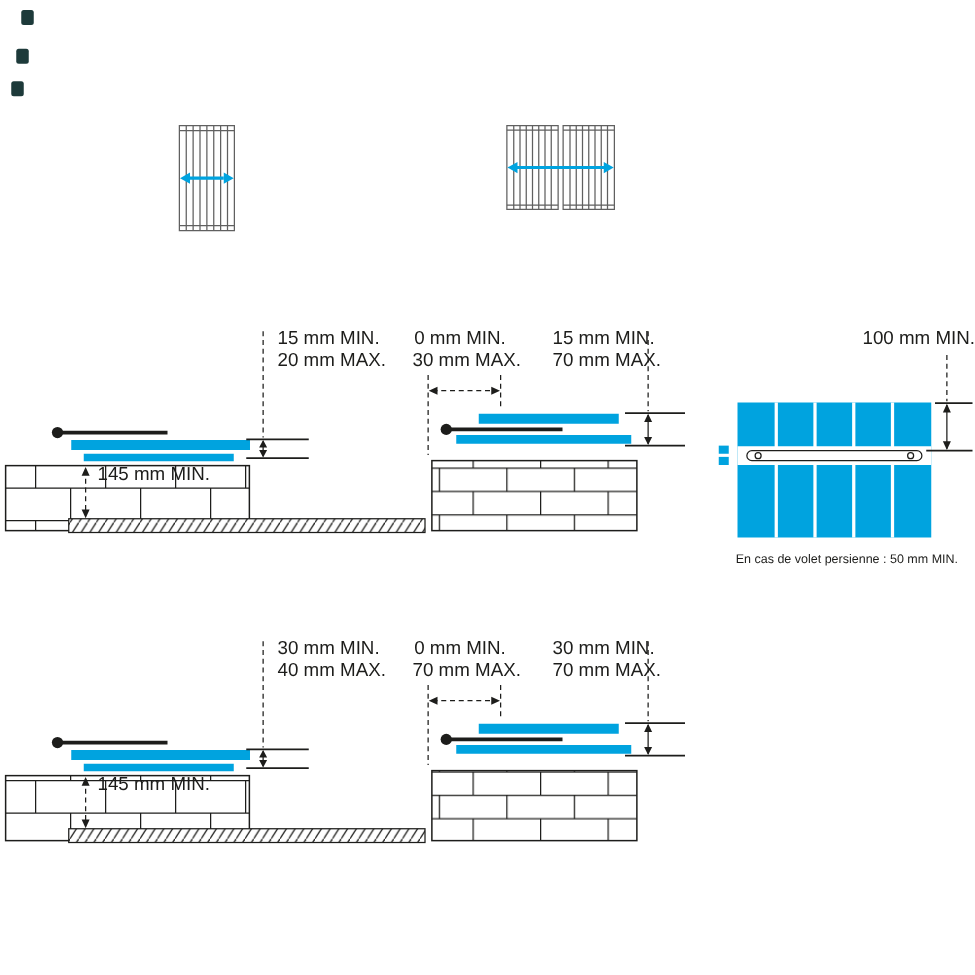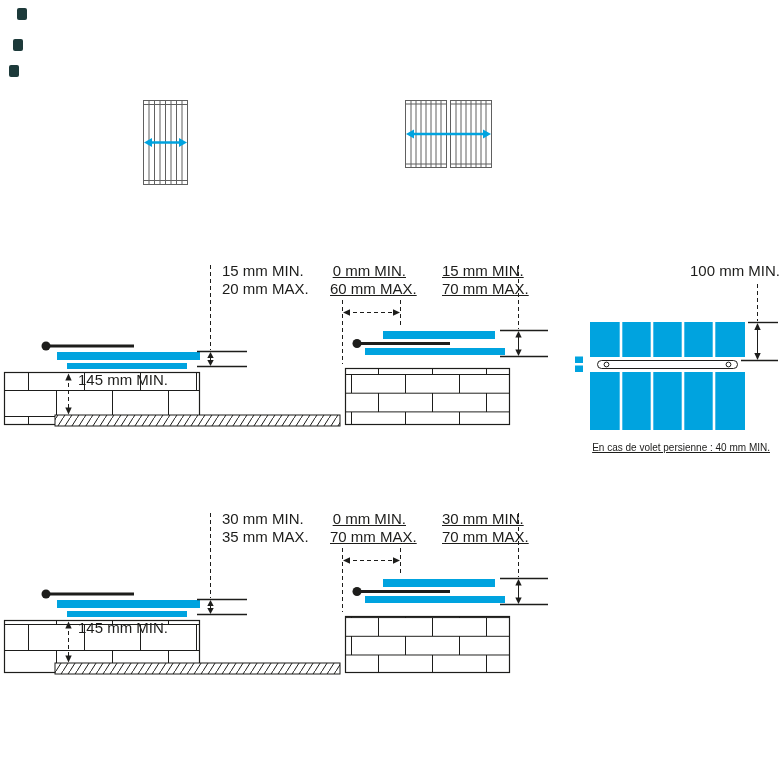--- a/index.html
+++ b/index.html
@@ -1,21 +1,21 @@
 <!DOCTYPE html>
 <html style="--accent: #00a3df; --ink: #1d1d1b;"><head>
 <meta charset="utf-8">
 <style>
   :root { --accent:#00a3df; --ink:#1d1d1b; }
   * { margin:0; padding:0; box-sizing:border-box; }
   body { background:#ffffff; font-family:"Liberation Sans", sans-serif; }
   #stage { position:relative; width:780px; height:780px; background:#fff; overflow:hidden; }
   #stage svg { position:absolute; left:0; top:0; }
   .label { position:absolute; font-size:15px; line-height:18px; color:var(--ink); white-space:nowrap; }
-  .center { text-align:right;text-decoration:underline; }
+  .center { text-align:center; }
   .right { text-align:center; }
   .caption { font-size:10px; line-height:13px; }
   .ink-line { stroke:var(--ink); stroke-width:1; fill:none; }
   .tick { stroke:var(--ink); stroke-width:1.4; fill:none; }
   .ink-dash { stroke:var(--ink); stroke-width:1; stroke-dasharray:4 3; fill:none; }
   .ink-fill { fill:var(--ink); }
   .accent-fill { fill:var(--accent); }
   .accent-stroke { stroke:var(--accent); stroke-width:2.5; fill:none; }
   .arm { stroke:var(--ink); stroke-width:3; fill:none; }
   .frame { stroke:#606060; stroke-width:1; fill:#ffffff; }
@@ -172,43 +172,43 @@
     </g>
   </svg>
 
   <div class="label" style="left:222px; top:262px;">
     <div>15 mm MIN.</div>
     <div>20 mm MAX.</div>
   </div>
 
   <div class="label center" style="left:330px; top:262px; width:76px;">
     <div>0 mm MIN.</div>
-    <div>60 mm MAX.</div>
+    <div>30 mm MAX.</div>
   </div>
 
   <div class="label center" style="left:442px; top:262px; width:76px;">
     <div>15 mm MIN.</div>
     <div>70 mm MAX.</div>
   </div>
 
   <div class="label right" style="left:690px; top:262px; width:76px;">
     <div>100 mm MIN.</div>
   </div>
 
   <div class="label" style="left:78px; top:371px;">
     <div>145 mm MIN.</div>
   </div>
 
   <div class="label caption center" style="left:585px; top:441px; width:185px;">
-    <div>En cas de volet persienne : 40 mm MIN.</div>
+    <div>En cas de volet persienne : 50 mm MIN.</div>
   </div>
 
   <div class="label" style="left:222px; top:510px;">
     <div>30 mm MIN.</div>
-    <div>35 mm MAX.</div>
+    <div>40 mm MAX.</div>
   </div>
 
   <div class="label center" style="left:330px; top:510px; width:76px;">
     <div>0 mm MIN.</div>
     <div>70 mm MAX.</div>
   </div>
 
   <div class="label center" style="left:442px; top:510px; width:76px;">
     <div>30 mm MIN.</div>
     <div>70 mm MAX.</div>

